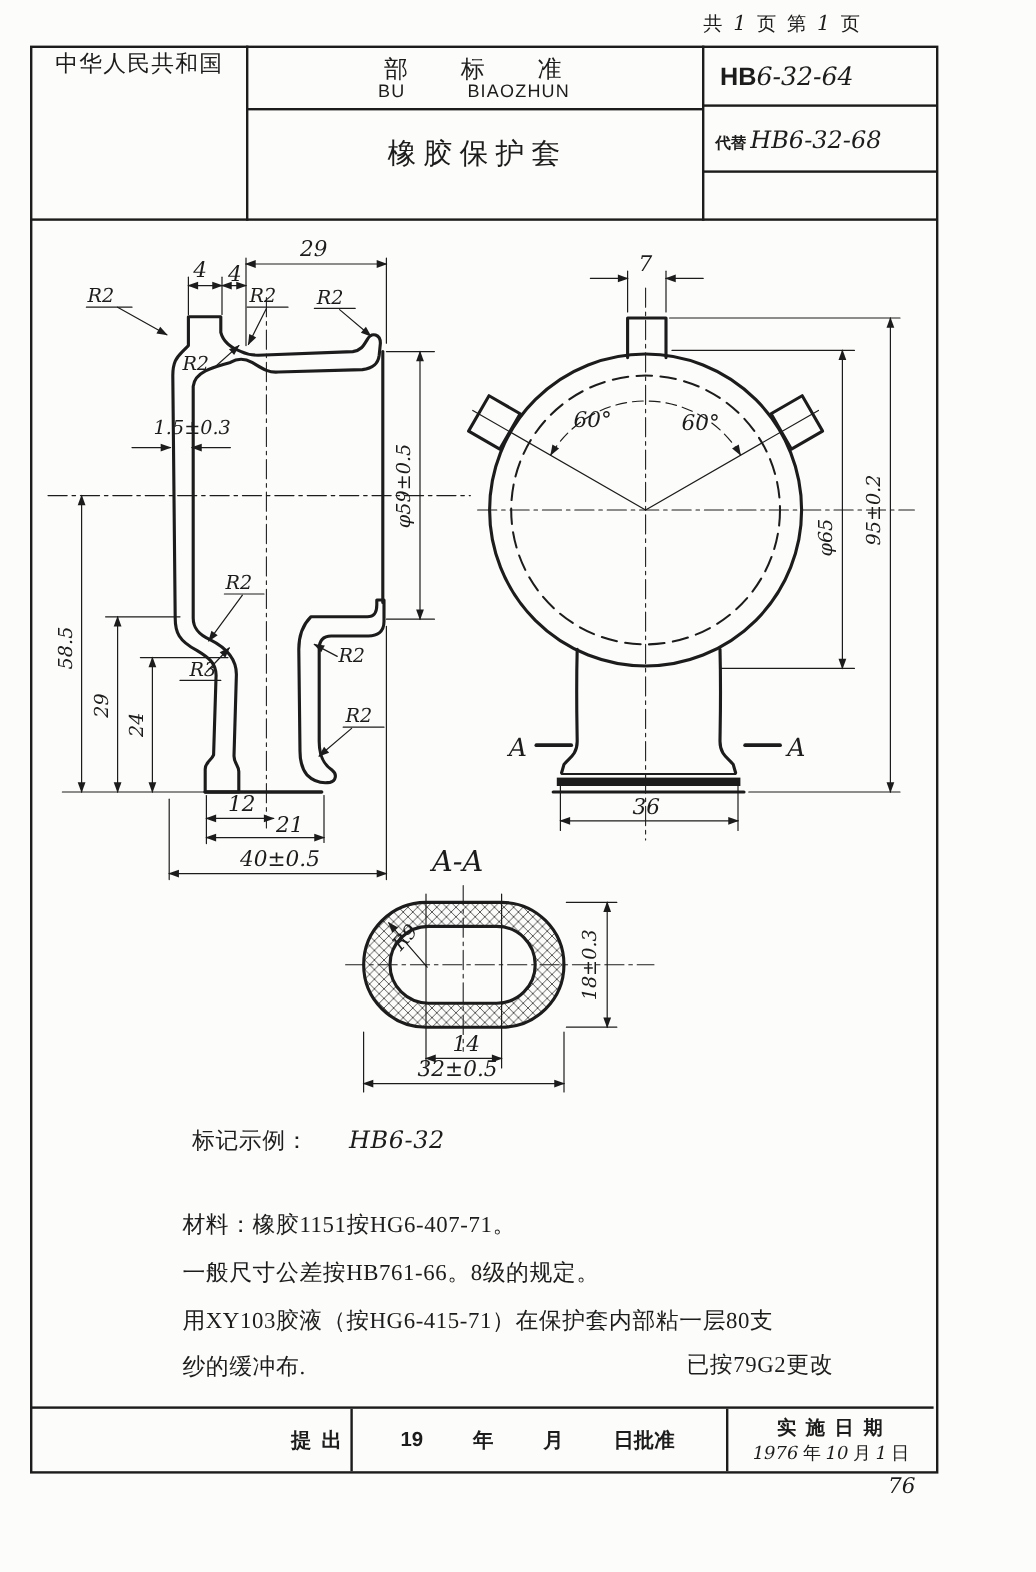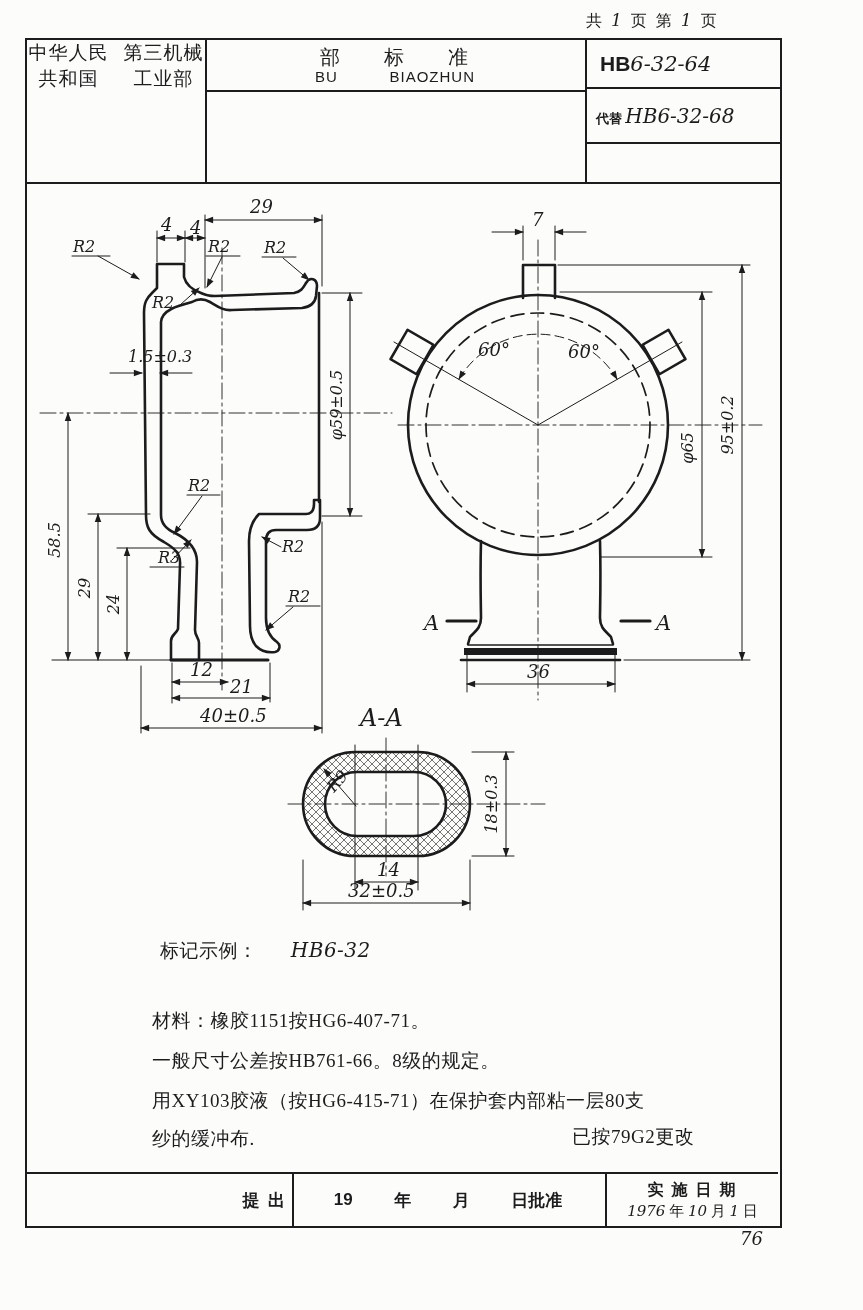--- a/index.html
+++ b/index.html
@@ -57,24 +57,24 @@
 
   <div class="hline" style="left:25px;top:182px;width:755px;"></div>
   <div class="vline" style="left:205px;top:38px;height:146px;"></div>
   <div class="vline" style="left:585px;top:38px;height:146px;"></div>
   <div class="hline" style="left:205px;top:90px;width:380px;height:1.5px;"></div>
   <div class="hline" style="left:585px;top:87px;width:195px;height:1.5px;"></div>
   <div class="hline" style="left:585px;top:142px;width:195px;height:1.5px;"></div>
 
   <div class="org">
     <span>中华人民共和国</span>
-    <span>第三机械工业部</span>
   </div>
   <div class="stdhd pre">部      标      准</div>
   <div class="stdpy pre">BU          BIAOZHUN</div>
+  <div class="prod">橡  胶  保  护  套</div>
   <div class="code1">
     <span class="print" style="font-weight:bold;">HB</span><span class="hand">6-32-64</span>
   </div>
   <div class="code2">
     <span class="cn" style="font-weight:bold;">代替</span>
     <span class="hand">HB6-32-68</span>
   </div>
 
   <svg width="863" height="1310" viewBox="0 0 863 1310">
     <defs>

